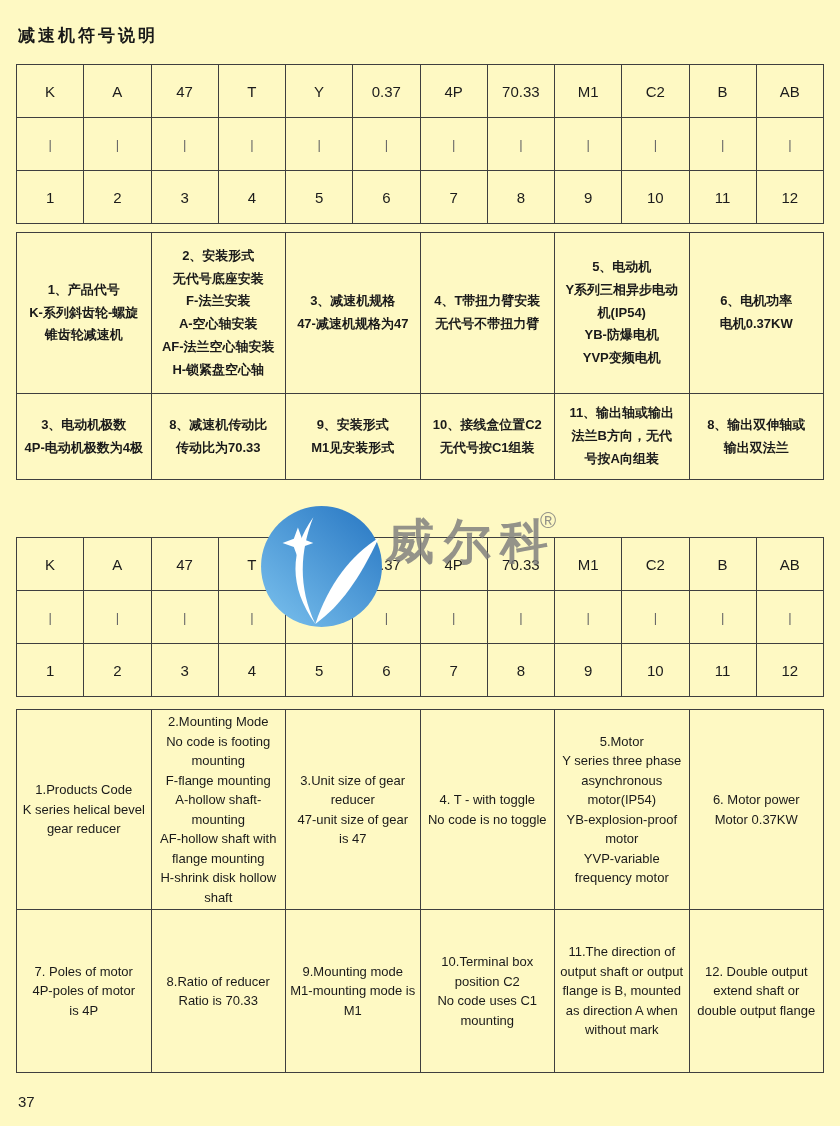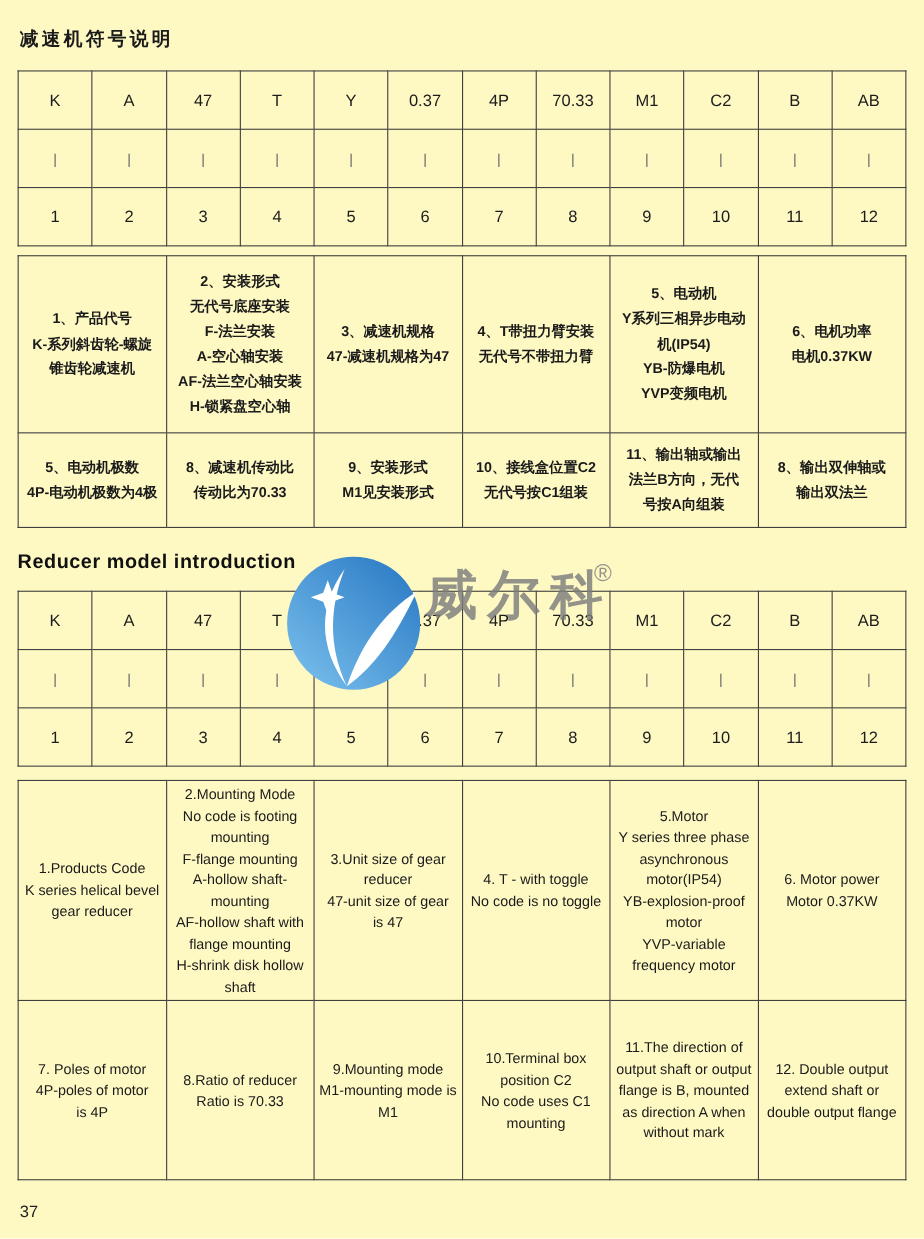--- a/index.html
+++ b/index.html
@@ -107,38 +107,37 @@
 无代号不带扭力臂</td>
       <td>5、电动机
 Y系列三相异步电动
 机(IP54)
 YB-防爆电机
 YVP变频电机</td>
       <td>6、电机功率
 电机0.37KW</td>
     </tr>
     <tr class="r2">
-      <td>5、电动机极数
+      <td>3、电动机极数
 4P-电动机极数为4极</td>
       <td>8、减速机传动比
 传动比为70.33</td>
       <td>9、安装形式
 M1见安装形式</td>
       <td>10、接线盒位置C2
 无代号按C1组装</td>
       <td>11、输出轴或输出
 法兰B方向，无代
 号按A向组装</td>
       <td>8、输出双伸轴或
 输出双法兰</td>
     </tr>
   </tbody>
     </table>
 
-  <h2 class="title-en">Reducer model introduction</h2>
 
   <table class="code-table t2">
     <tbody>
         <tr class="codes">
       <td>K</td>
       <td>A</td>
       <td>47</td>
       <td>T</td>
       <td>Y</td>
       <td>0.37</td>

